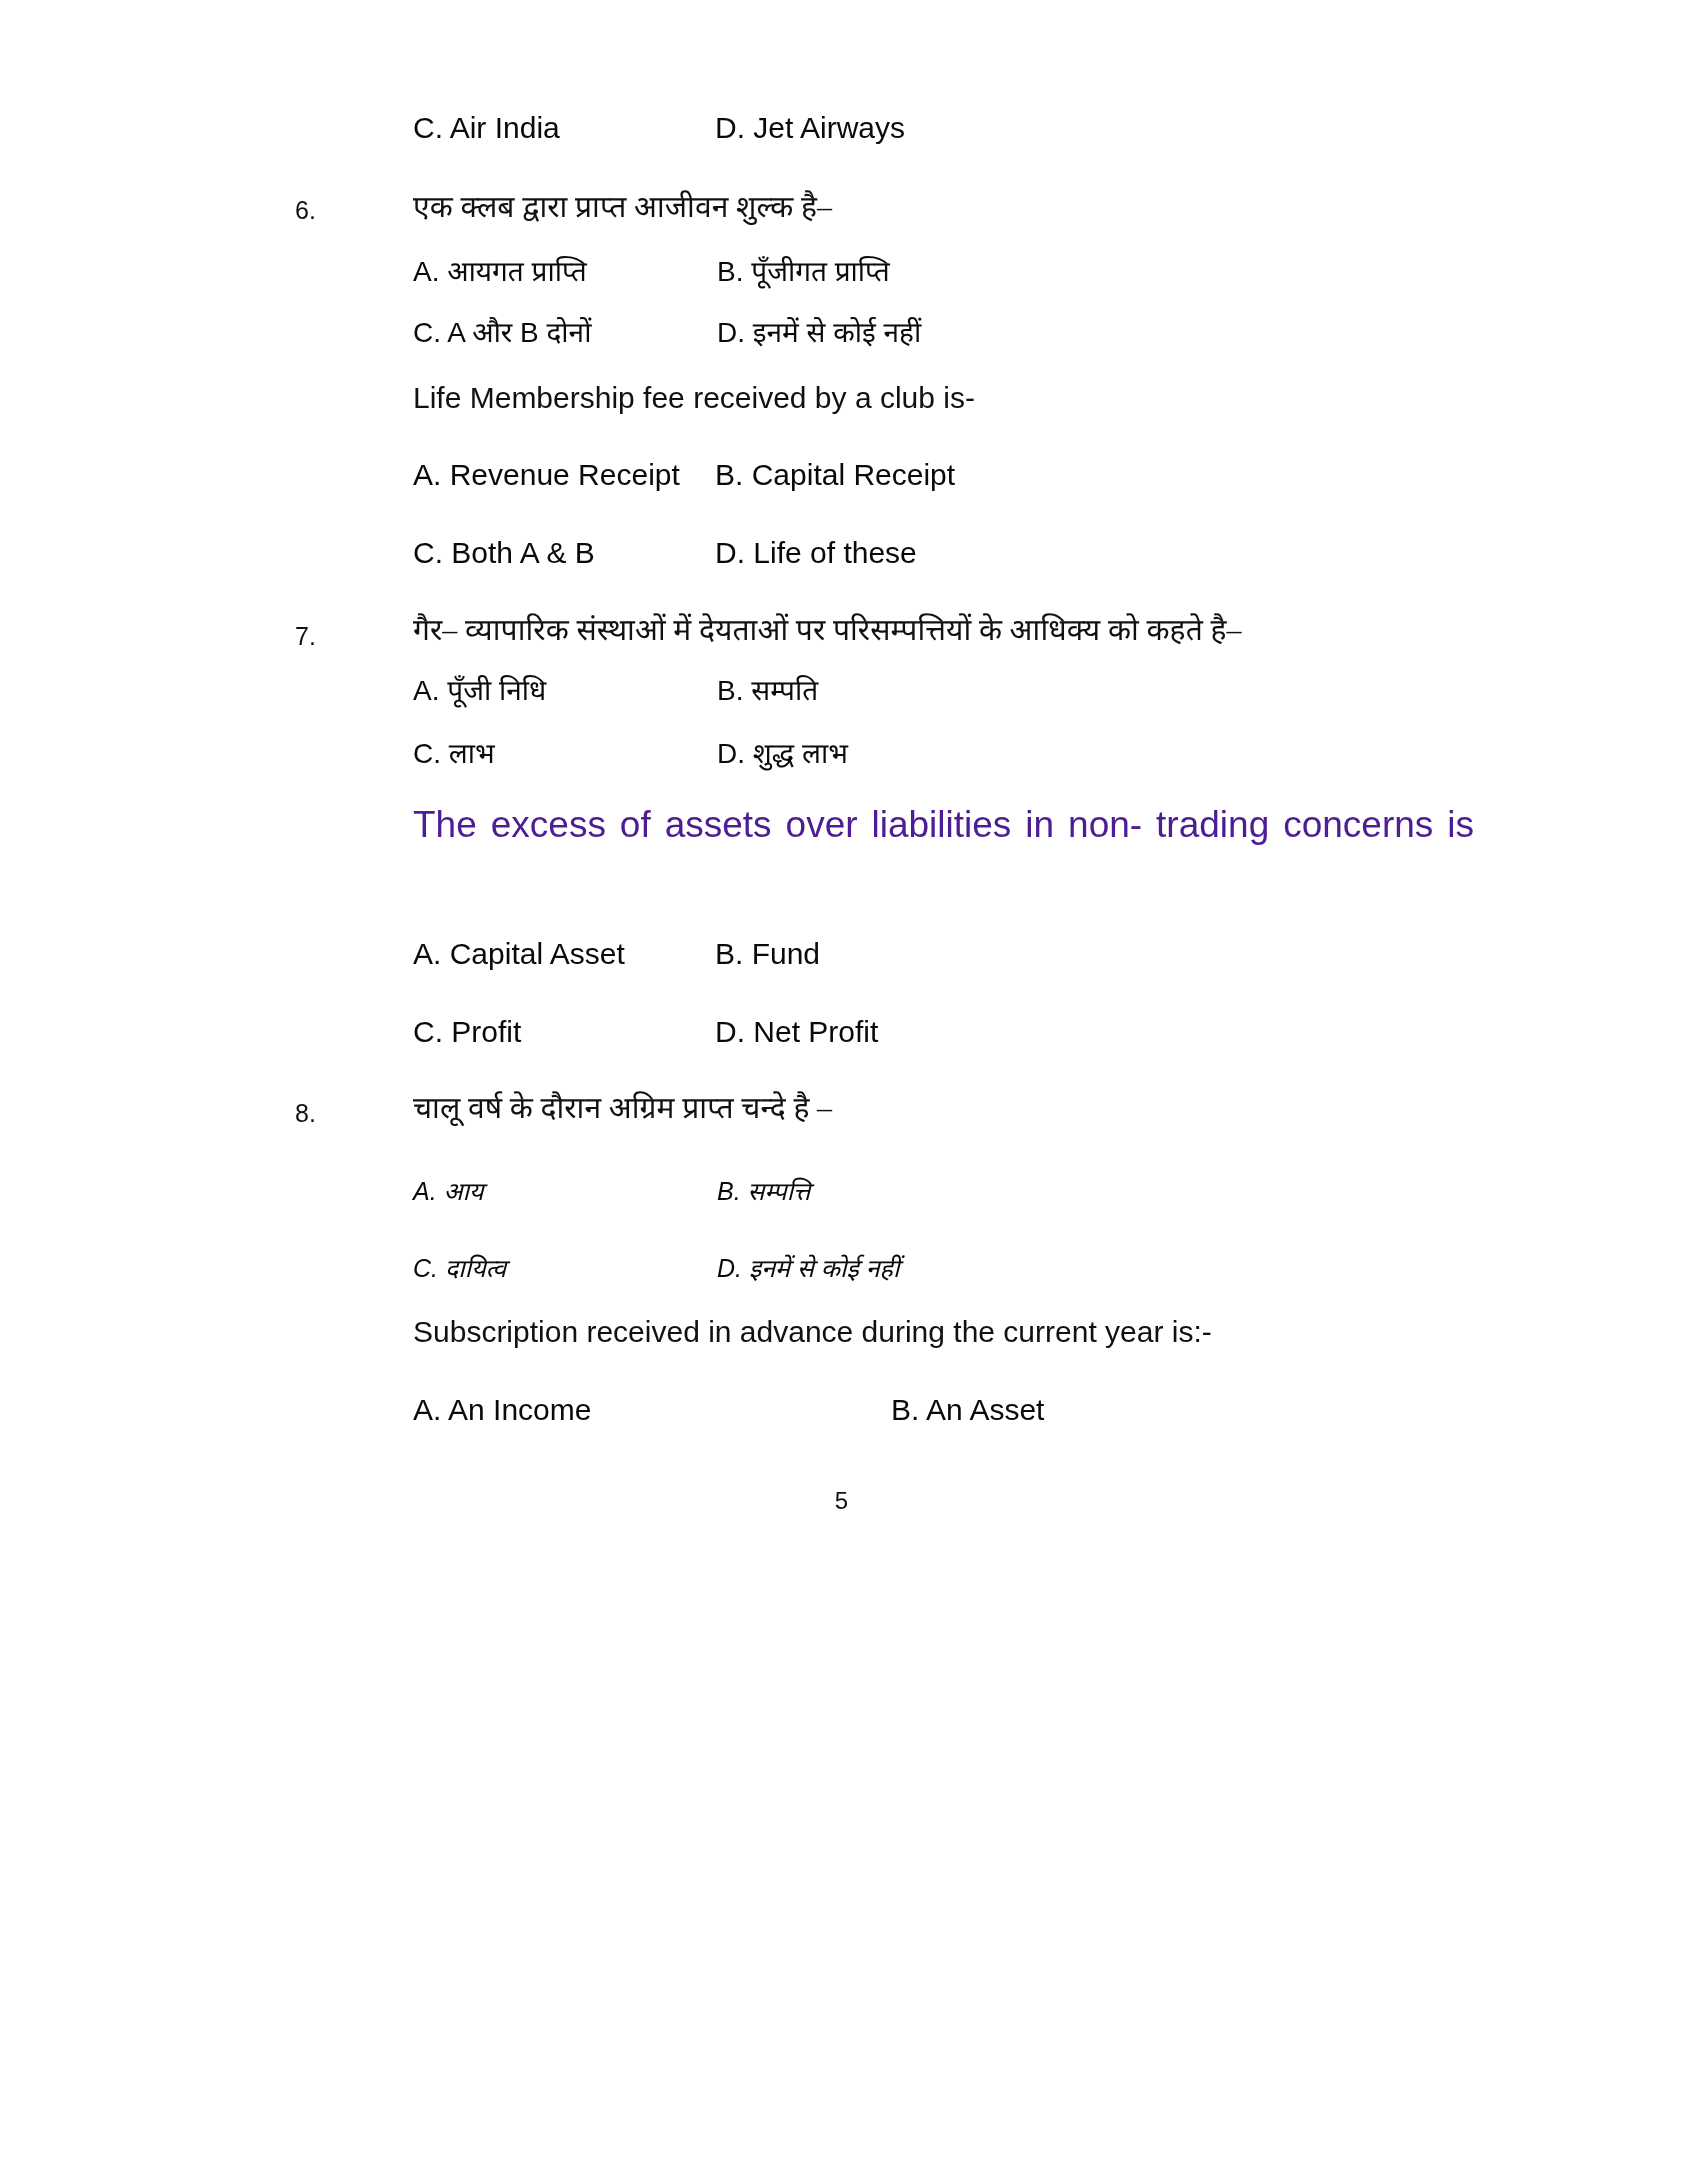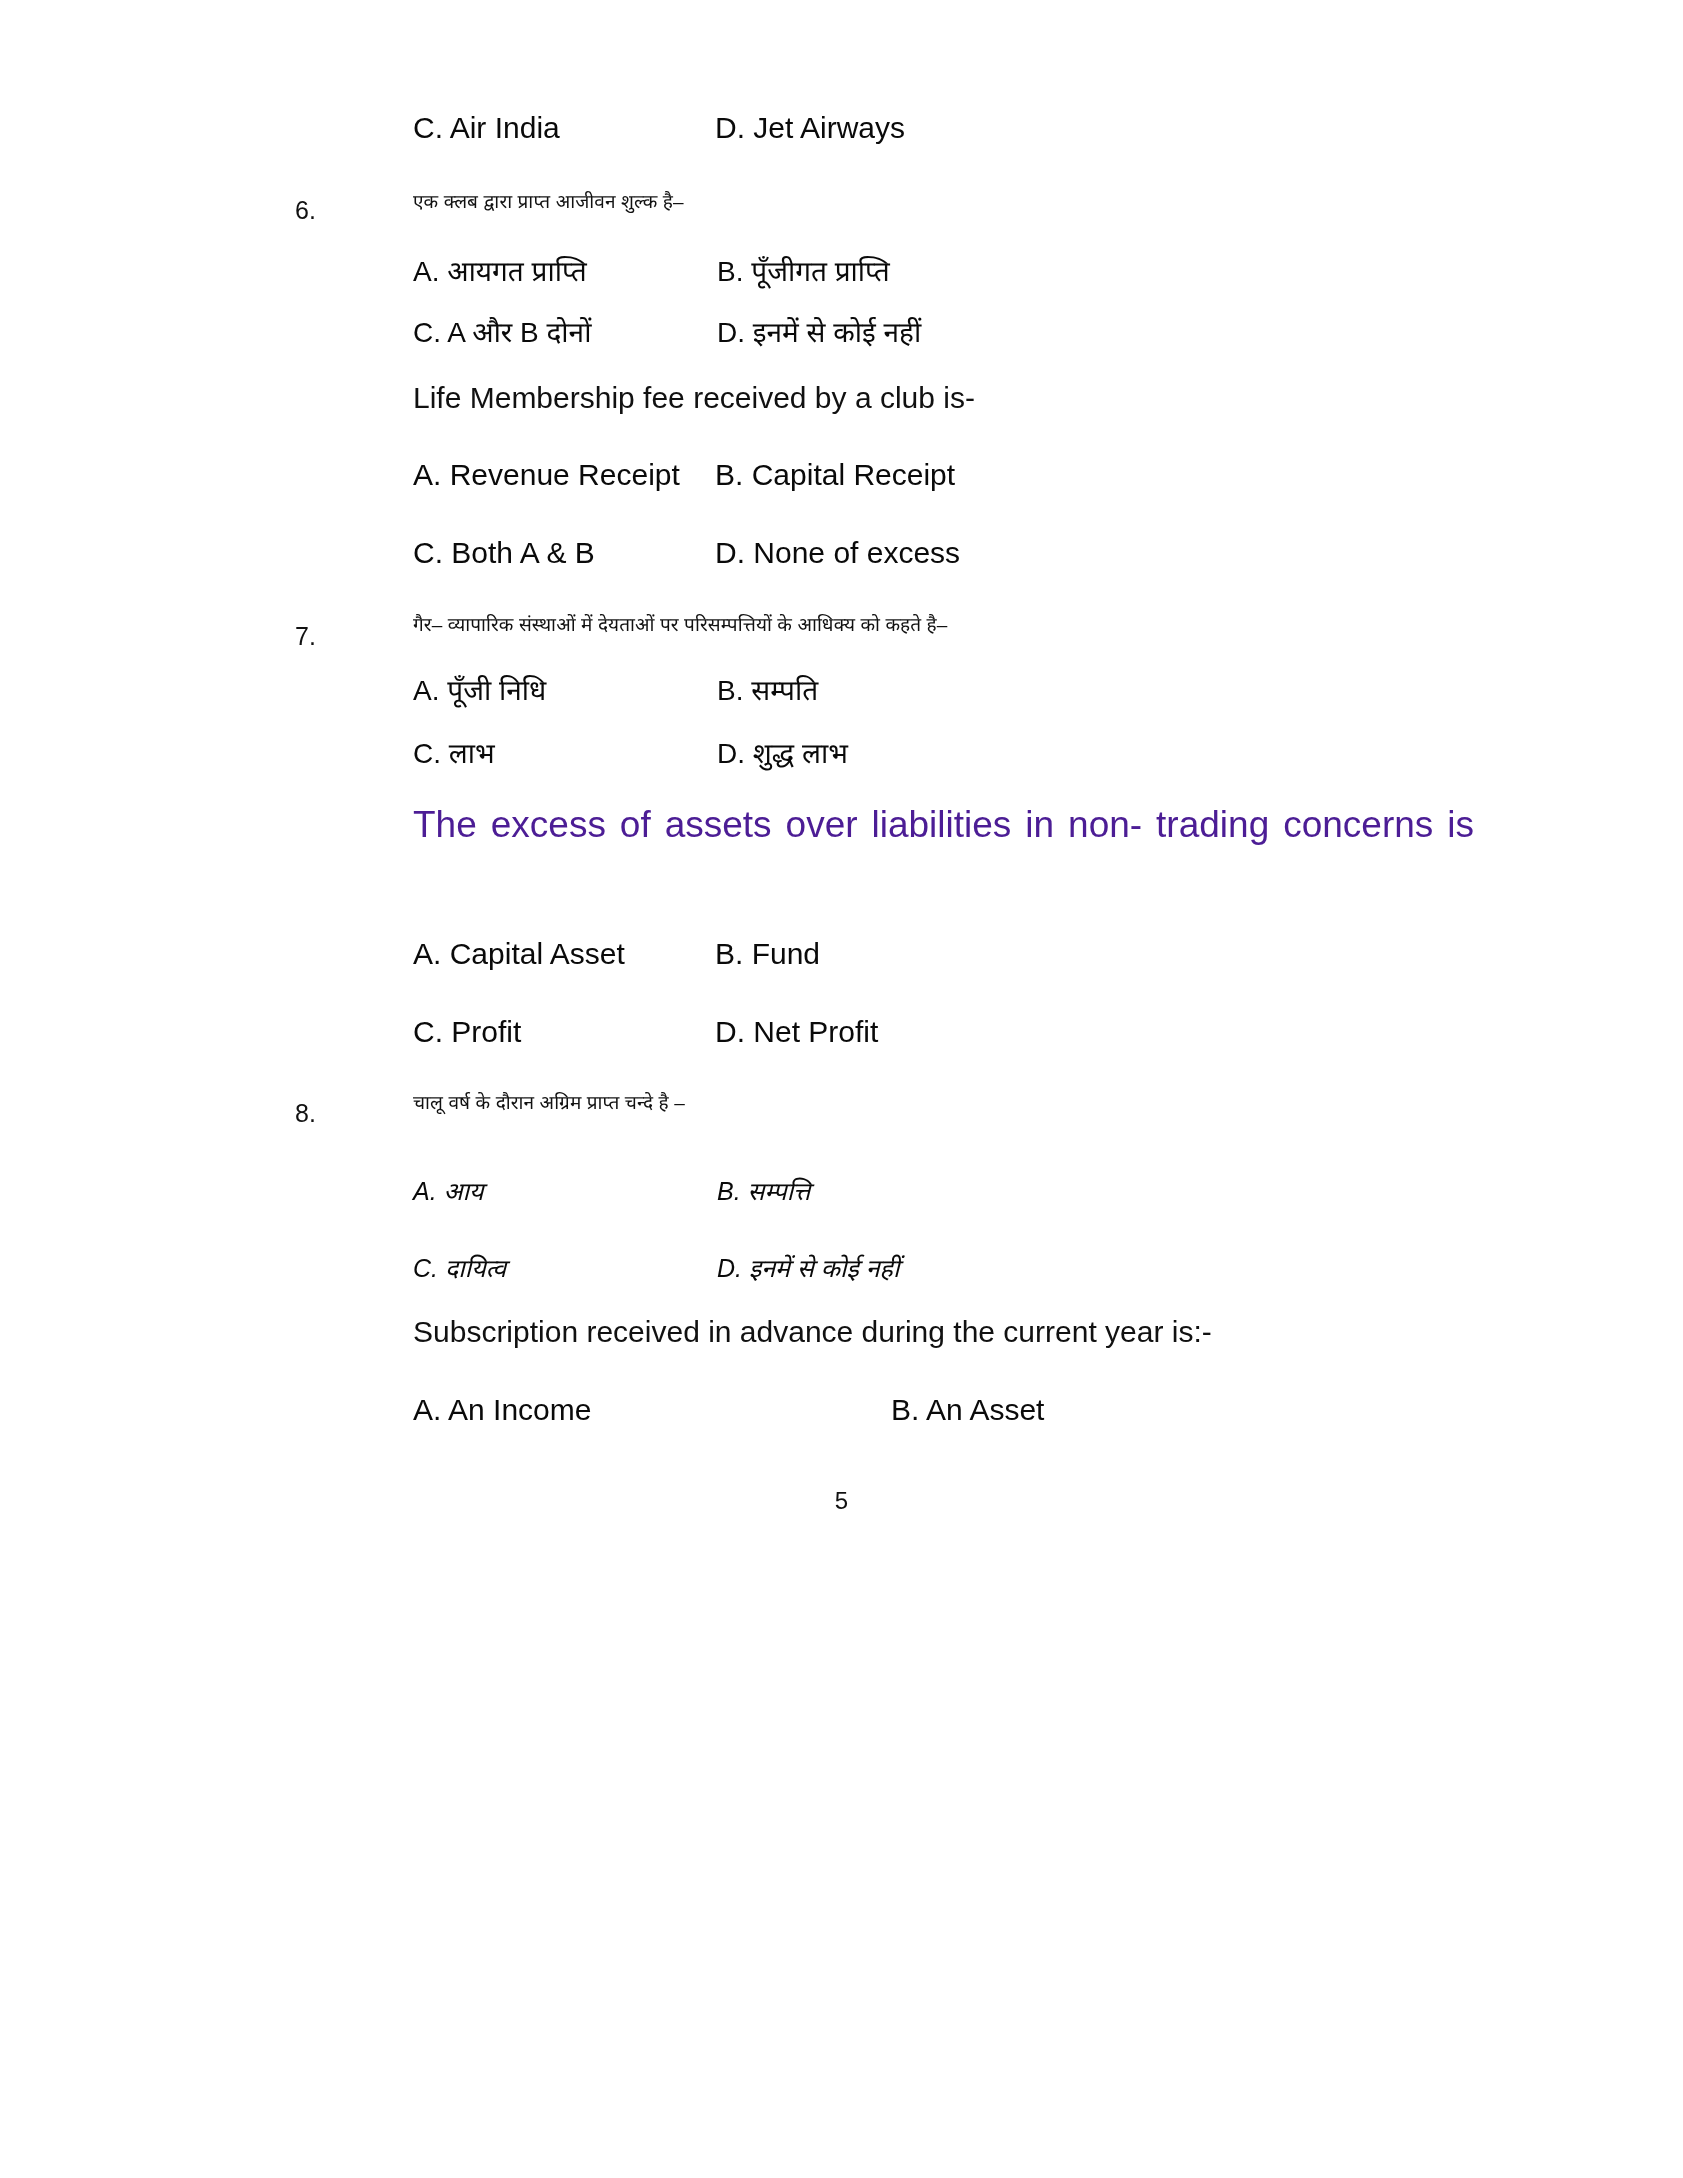--- a/index.html
+++ b/index.html
@@ -51,22 +51,22 @@
   .line {
     position: absolute;
     left: 413px;
     font-size: 30px;
     line-height: 1;
     white-space: nowrap;
     color: #111;
   }
 
   .line.hindi {
-    font-family: Liberation Sans, sans-serif;
-    font-size: 19px;
+    font-family: Liberation Serif, serif;
+    font-size: 30px;
     letter-spacing: 0.1px;
   }
 
   .opt-left {
     position: absolute;
     left: 413px;
     font-size: 30px;
     line-height: 1;
     white-space: nowrap;
   }
@@ -144,21 +144,21 @@
 
       <span class="opt-left hindi" style="top:295px">C. A और B दोनों</span>
       <span class="opt-right hindi" style="top:295px; left:717px">D. इनमें से कोई नहीं</span>
 
       <span class="line" style="top:359px">Life Membership fee received by a club is-</span>
 
       <span class="opt-left" style="top:436px">A. Revenue Receipt</span>
       <span class="opt-right" style="top:436px; left:715px">B. Capital Receipt</span>
 
       <span class="opt-left" style="top:514px">C. Both A &amp; B</span>
-      <span class="opt-right" style="top:514px; left:715px">D. None of excess</span>
+      <span class="opt-right" style="top:514px; left:715px">D. Life of these</span>
     </div>
 
     <div class="qrow">
       <span class="qnum" style="top:600px">7.</span>
       <span class="line hindi" style="top:591px">गैर– व्यापारिक संस्थाओं में देयताओं पर परिसम्पत्तियों के आधिक्य को कहते है–</span>
 
       <span class="opt-left hindi" style="top:653px">A. पूँजी निधि</span>
       <span class="opt-right hindi" style="top:653px; left:717px">B. सम्पति</span>
 
       <span class="opt-left hindi" style="top:716px">C. लाभ</span>

